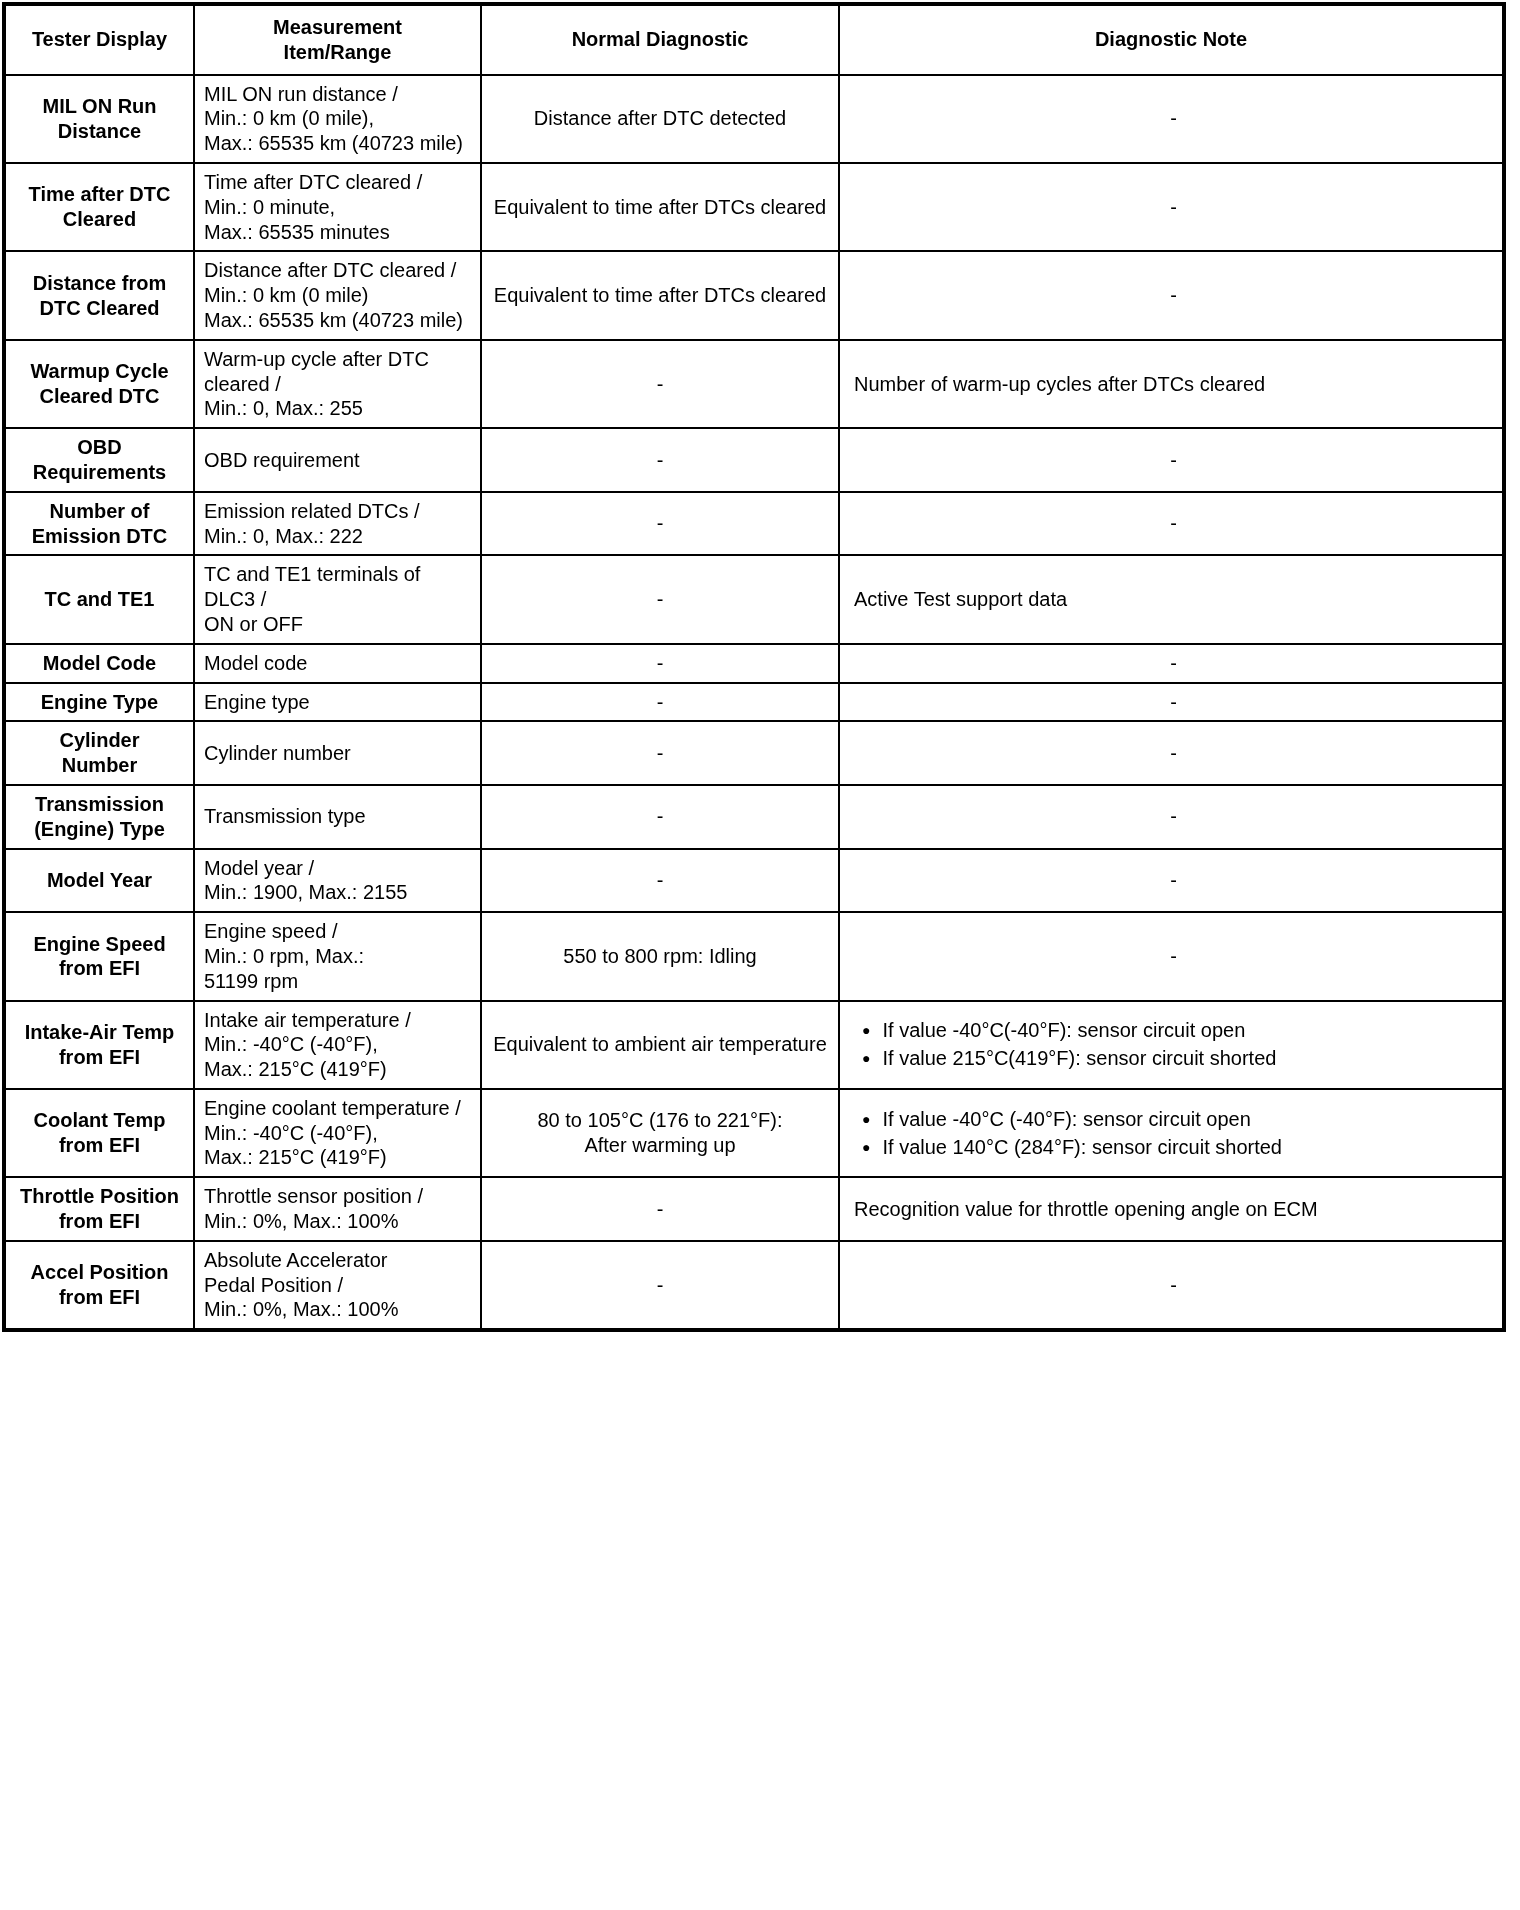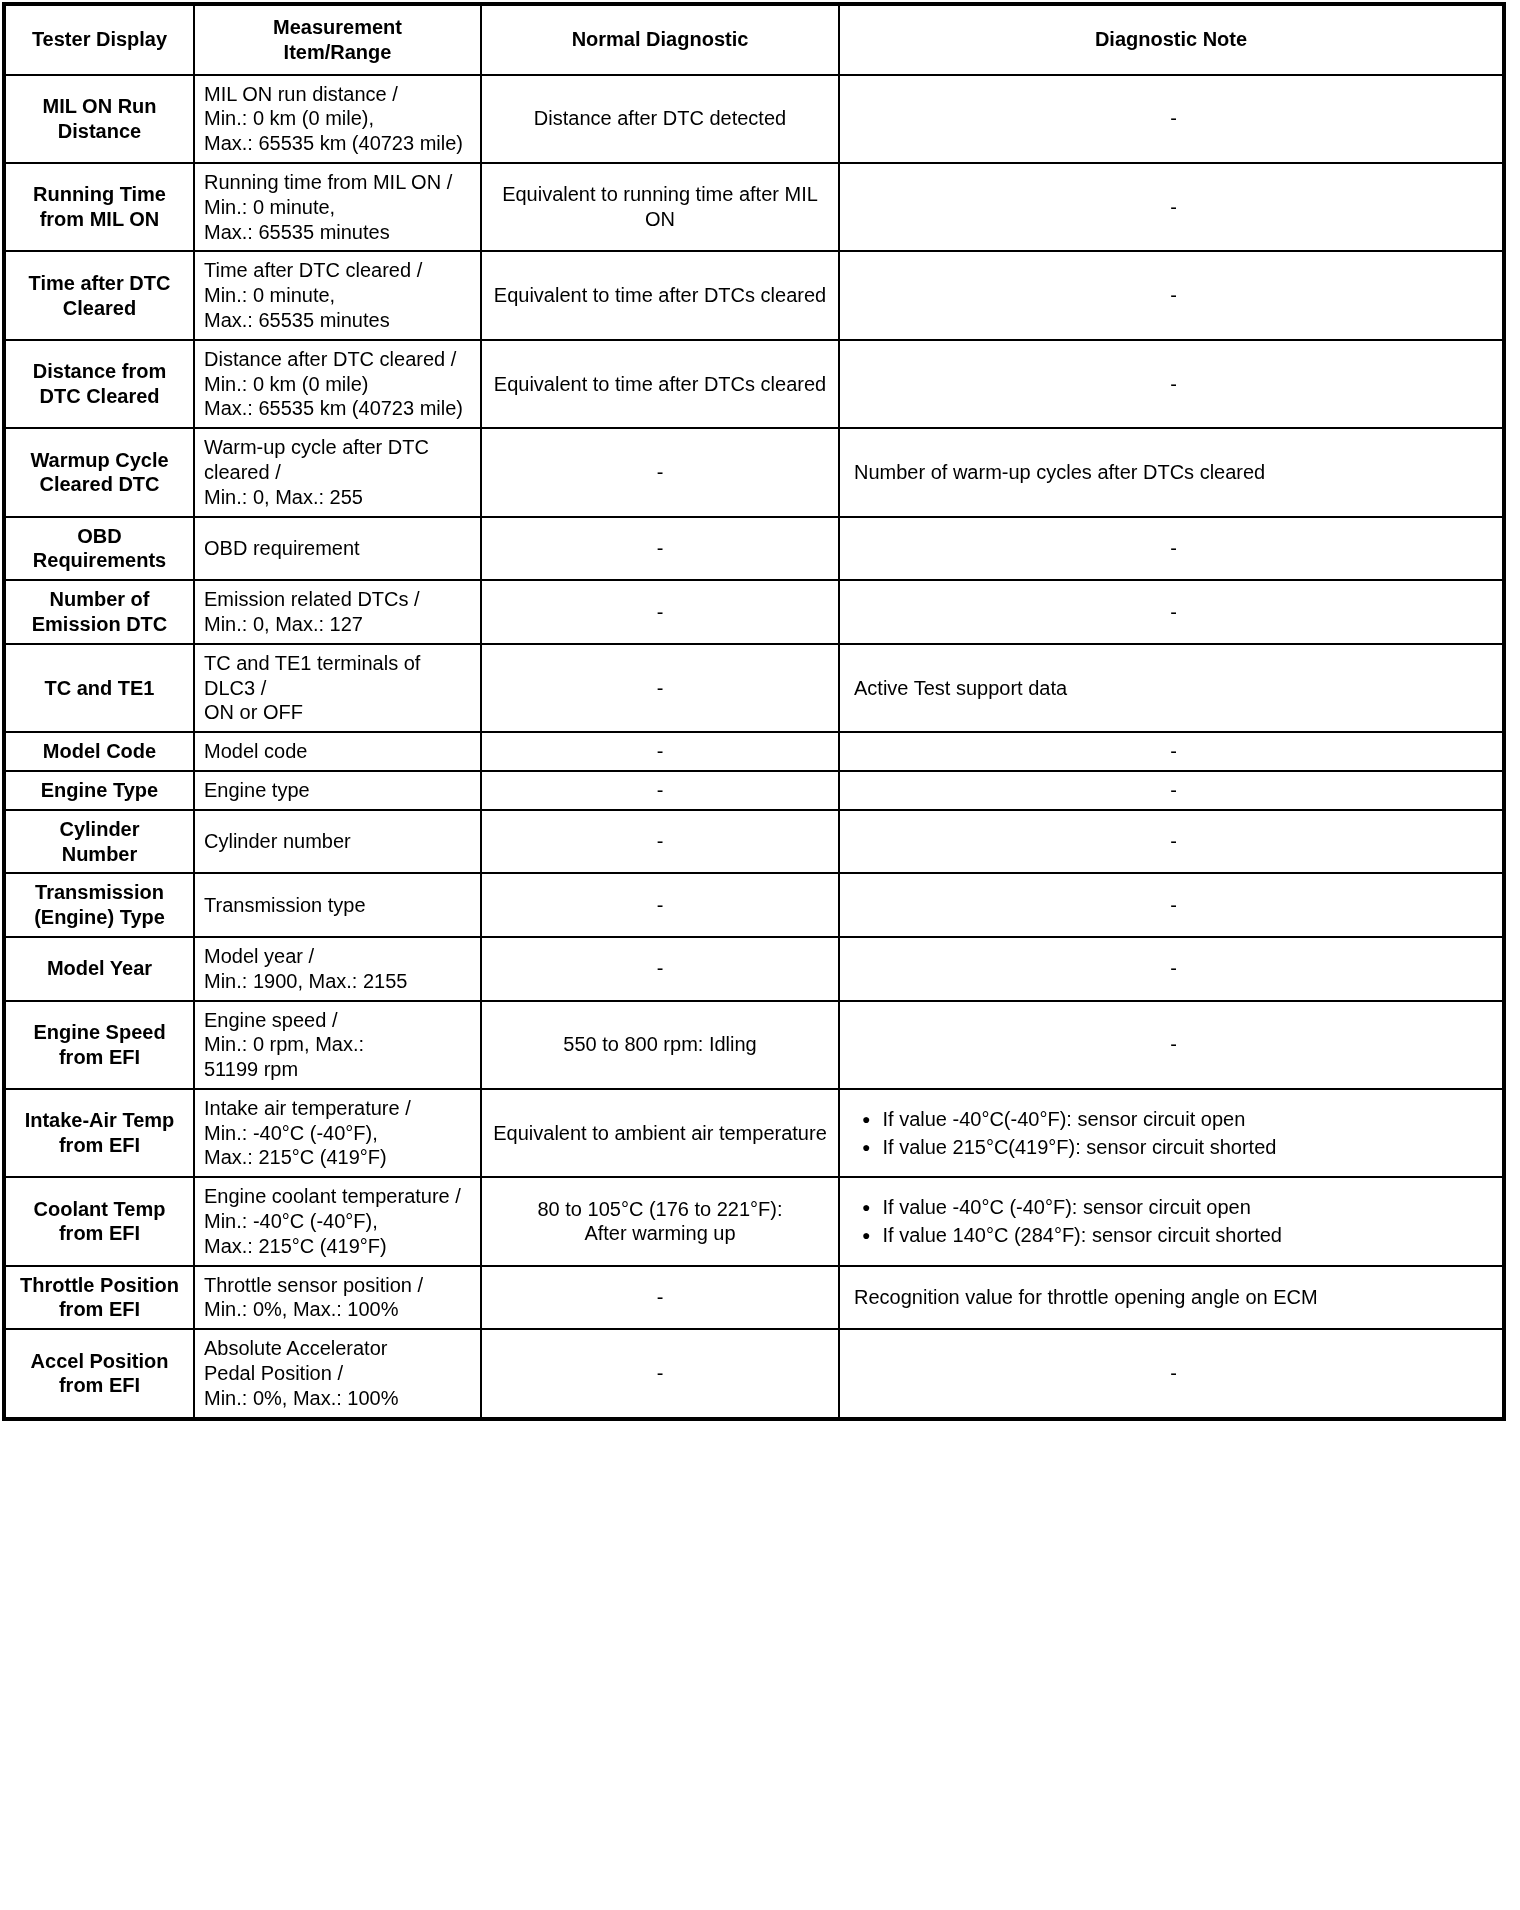--- a/index.html
+++ b/index.html
@@ -81,29 +81,20 @@
         <tr>
           <td class="col-tester">MIL ON Run
 Distance</td>
           <td class="col-measurement">MIL ON run distance /
 Min.: 0 km (0 mile),
 Max.: 65535 km (40723 mile)</td>
           <td class="col-normal">Distance after DTC detected</td>
           <td class="col-note center">-</td>
         </tr>
         <tr>
-          <td class="col-tester">Running Time
-from MIL ON</td>
-          <td class="col-measurement">Running time from MIL ON /
-Min.: 0 minute,
-Max.: 65535 minutes</td>
-          <td class="col-normal">Equivalent to running time after MIL ON</td>
-          <td class="col-note center">-</td>
-        </tr>
-        <tr>
           <td class="col-tester">Time after DTC
 Cleared</td>
           <td class="col-measurement">Time after DTC cleared /
 Min.: 0 minute,
 Max.: 65535 minutes</td>
           <td class="col-normal">Equivalent to time after DTCs cleared</td>
           <td class="col-note center">-</td>
         </tr>
         <tr>
           <td class="col-tester">Distance from
@@ -126,21 +117,21 @@
           <td class="col-tester">OBD
 Requirements</td>
           <td class="col-measurement">OBD requirement</td>
           <td class="col-normal center">-</td>
           <td class="col-note center">-</td>
         </tr>
         <tr>
           <td class="col-tester">Number of
 Emission DTC</td>
           <td class="col-measurement">Emission related DTCs /
-Min.: 0, Max.: 127</td>
+Min.: 0, Max.: 222</td>
           <td class="col-normal center">-</td>
           <td class="col-note center">-</td>
         </tr>
         <tr>
           <td class="col-tester">TC and TE1</td>
           <td class="col-measurement">TC and TE1 terminals of DLC3 /
 ON or OFF</td>
           <td class="col-normal center">-</td>
           <td class="col-note">Active Test support data</td>
         </tr>

